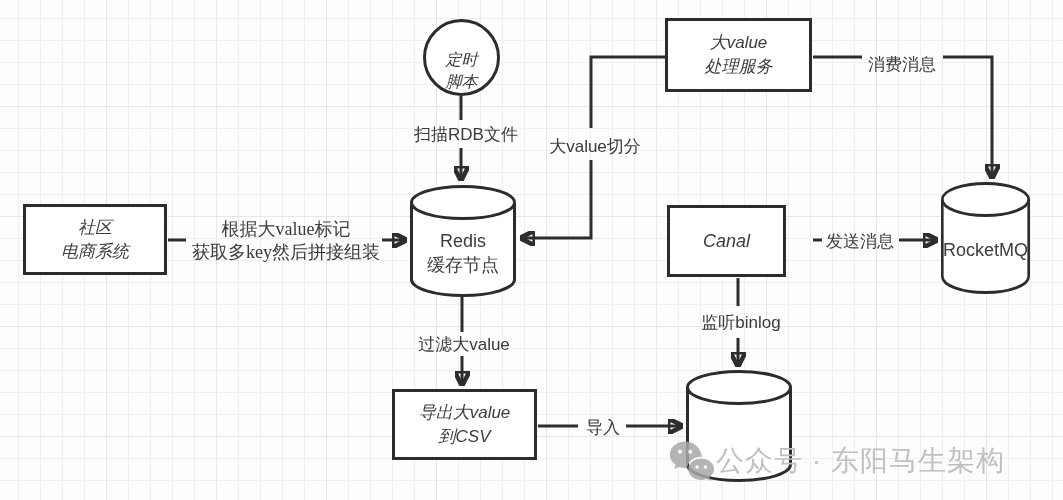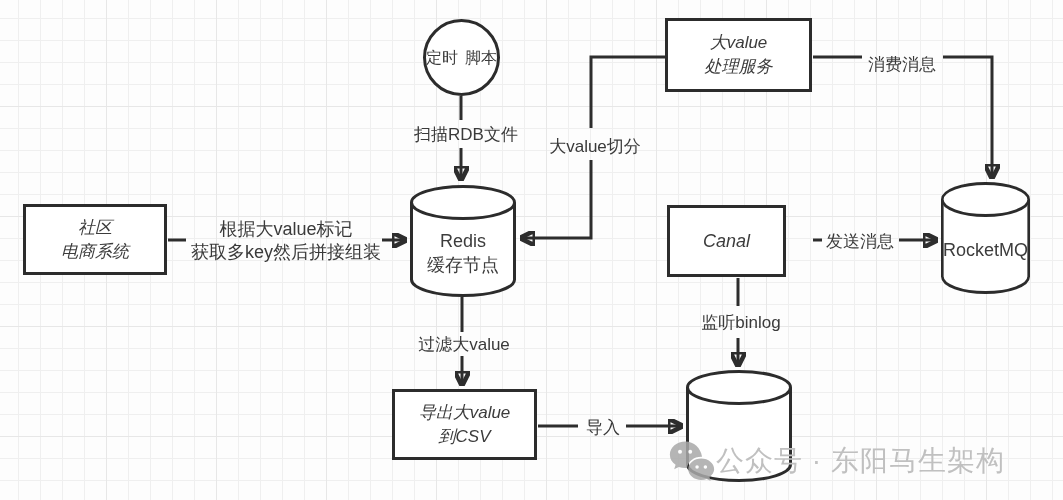--- a/index.html
+++ b/index.html
@@ -26,22 +26,22 @@
   
   .node{position:absolute;box-sizing:border-box;color:#3c3c3c;text-align:center;}
   .node .lbl{display:block;}
   .rect-node{
     background:#fff;border:3px solid #2c2c2c;
     display:flex;flex-direction:column;justify-content:center;align-items:center;
     font-size:17px;line-height:24px;font-style:italic;
   }
   .circle-node{
     background:#fff;border:3px solid #2c2c2c;border-radius:50%;
-    display:flex;flex-direction:row;justify-content:space-between;align-items:center;
-    font-size:16px;line-height:22px;
+    display:flex;flex-direction:column;justify-content:flex-end;align-items:center;
+    font-size:16px;line-height:22px;font-style:italic;
   }
   .cyl-node{background:transparent;}
   .cyl-node svg{position:absolute;left:0;top:0;width:100%;height:100%;}
   .cyl-node .cyl-text{
     position:absolute;left:0;right:0;top:32px;bottom:8px;
     display:flex;flex-direction:column;justify-content:center;align-items:center;
     font-size:18px;line-height:24px;
   }
   #node-timer{left:423px;top:19px;width:77px;height:77px;}
   #node-bigvalue-service{left:665px;top:18px;width:147px;height:74px;}
@@ -57,21 +57,21 @@
     position:absolute;color:#3a3a3a;font-size:17px;white-space:nowrap;
     transform:translate(-50%,-50%);text-align:center;
   }
   #lbl-scan{left:466px;top:134px;}
   #lbl-split{left:595px;top:146px;}
   #lbl-consume{left:902px;top:64px;}
   #lbl-send{left:860px;top:241px;}
   #lbl-binlog{left:741px;top:322px;}
   #lbl-filter{left:464px;top:344px;}
   #lbl-import{left:603px;top:427px;text-align:right;}
-  #lbl-fetch{left:286px;top:241px;font-size:18px;line-height:23px;}
+  #lbl-fetch{left:286px;top:241px;font-size:18px;line-height:23px;font-family:Liberation Serif, serif;}
 
   
   .watermark{
     position:absolute;left:668px;top:436px;height:50px;
     display:flex;align-items:center;color:#bcbcbc;
   }
   .watermark .wm-text{
     font-size:28px;letter-spacing:1px;white-space:nowrap;
     color:#c0c0c0;
   }

